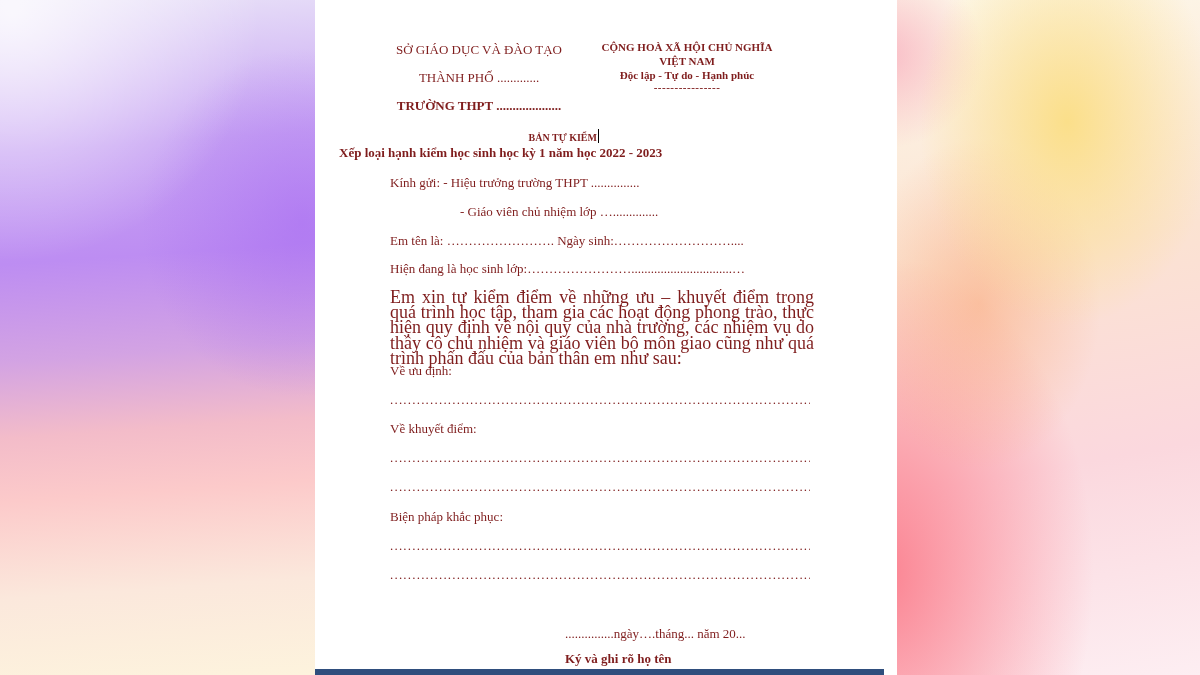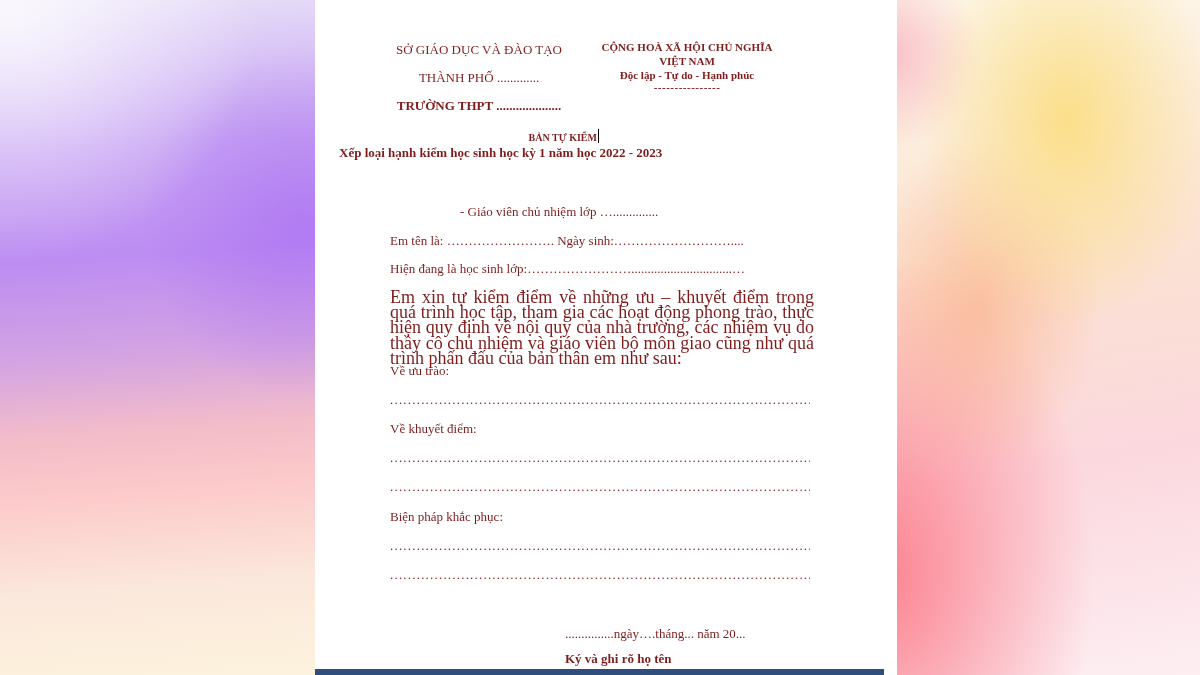--- a/index.html
+++ b/index.html
@@ -90,28 +90,29 @@
       <div>CỘNG HOÀ XÃ HỘI CHỦ NGHĨA VIỆT NAM</div>
       <div>Độc lập - Tự do - Hạnh phúc</div>
       <div class="dashes">----------------</div>
     </div>
 
     <div class="abs title-row" style="top:129px">
       <span>BẢN TỰ KIỂM</span><span class="cursor"></span>
     </div>
     <div class="abs subtitle-row" style="top:145px">Xếp loại hạnh kiểm học sinh học kỳ 1 năm học 2022 - 2023</div>
 
+    <div class="abs" style="left:75px; top:175px">Kính gửi: - Hiệu trưởng trường THPT ...............</div>
     <div class="abs" style="left:145px; top:204px">- Giáo viên chủ nhiệm lớp …..............</div>
 
     <div class="abs" style="left:75px; top:261px">Hiện đang là học sinh lớp:……………………...............................…</div>
     <div class="abs" style="left:75px; top:233px">Em tên là: ……………………. Ngày sinh:………………………....</div>
 
     <div class="para">Em xin tự kiểm điểm về những ưu – khuyết điểm trong quá trình học tập, tham gia các hoạt động phong trào, thực hiện quy định về nội quy của nhà trường, các nhiệm vụ do thầy cô chủ nhiệm và giáo viên bộ môn giao cũng như quá trình phấn đấu của bản thân em như sau:</div>
 
-    <div class="abs" style="left:75px; top:363px">Về ưu trào:</div>
+    <div class="abs" style="left:75px; top:363px">Về ưu định:</div>
     <div class="dots-line" style="top:392px">........................................................................................................................................</div>
 
     <div class="abs" style="left:75px; top:421px">Về khuyết điểm:</div>
     <div class="dots-line" style="top:450px">........................................................................................................................................</div>
     <div class="dots-line" style="top:479px">........................................................................................................................................</div>
 
     <div class="abs" style="left:75px; top:509px">Biện pháp khắc phục:</div>
     <div class="dots-line" style="top:538px">........................................................................................................................................</div>
     <div class="dots-line" style="top:567px">........................................................................................................................................</div>
 

